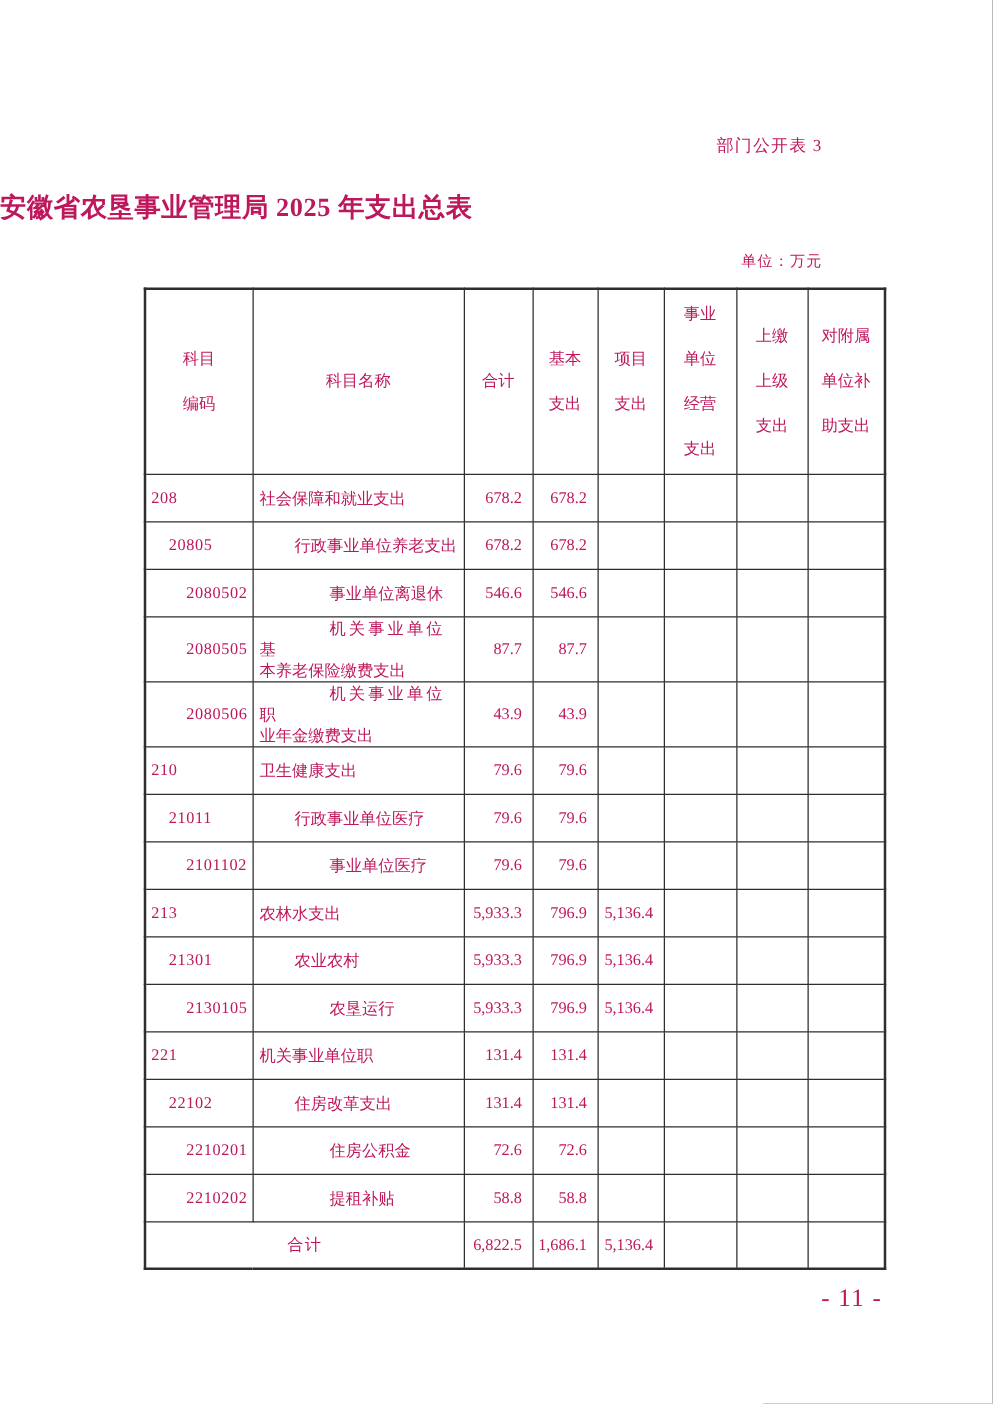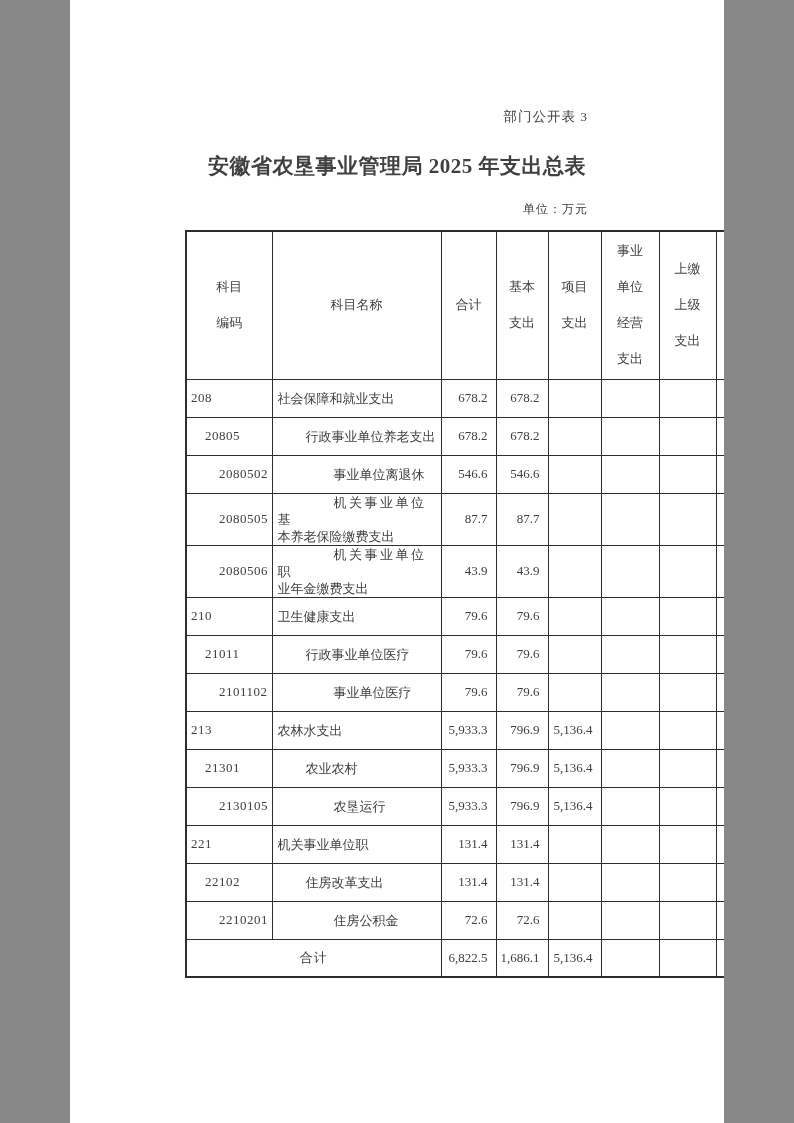--- a/index.html
+++ b/index.html
@@ -1,39 +1,38 @@
 <!DOCTYPE html>
 <html><head>
 <meta charset="utf-8">
 <style>
   * { margin: 0; padding: 0; box-sizing: border-box; }
   html, body { background: #888; }
   .page {
     position: relative;
-    width: 654px;
+    width: 794px;
     height: 1123px;
     background: #ffffff;
     margin: 0 auto;
     font-family: "Liberation Serif", "DejaVu Serif", serif;
-    color: #404040;
+    color: #be185d;
     overflow: hidden;
   }
   .doc-label {
     position: absolute;
     top: 108px;
     right: 136px;
     font-size: 13.5px;
     letter-spacing: 1px;
   }
   .title {
     position: absolute;
     top: 152px;
     left: 0;
     width: 100%;
-    text-align: center;
     font-size: 21px;
     font-weight: bold;
     letter-spacing: 0.5px;
   }
   .unit-note {
     position: absolute;
     top: 201px;
     right: 136px;
     font-size: 12px;
     letter-spacing: 1px;
@@ -277,20 +276,30 @@
         <tr>
           <td class="code lv3">2210201</td>
           <td class="name nlv3">住房公积金</td>
           <td class="num">72.6</td>
           <td class="num">72.6</td>
           <td class="num"></td>
           <td class="num"></td>
           <td class="num"></td>
           <td class="num"></td>
         </tr>
+        <tr>
+          <td class="code lv3">2210202</td>
+          <td class="name nlv3">提租补贴</td>
+          <td class="num">58.8</td>
+          <td class="num">58.8</td>
+          <td class="num"></td>
+          <td class="num"></td>
+          <td class="num"></td>
+          <td class="num"></td>
+        </tr>
       </tbody>
     <tfoot>
       <tr class="total-row">
         <td class="total-label" colspan="2">合计</td>
         <td class="num">6,822.5</td>
         <td class="num">1,686.1</td>
         <td class="num">5,136.4</td>
         <td class="num"></td>
         <td class="num"></td>
         <td class="num"></td>

